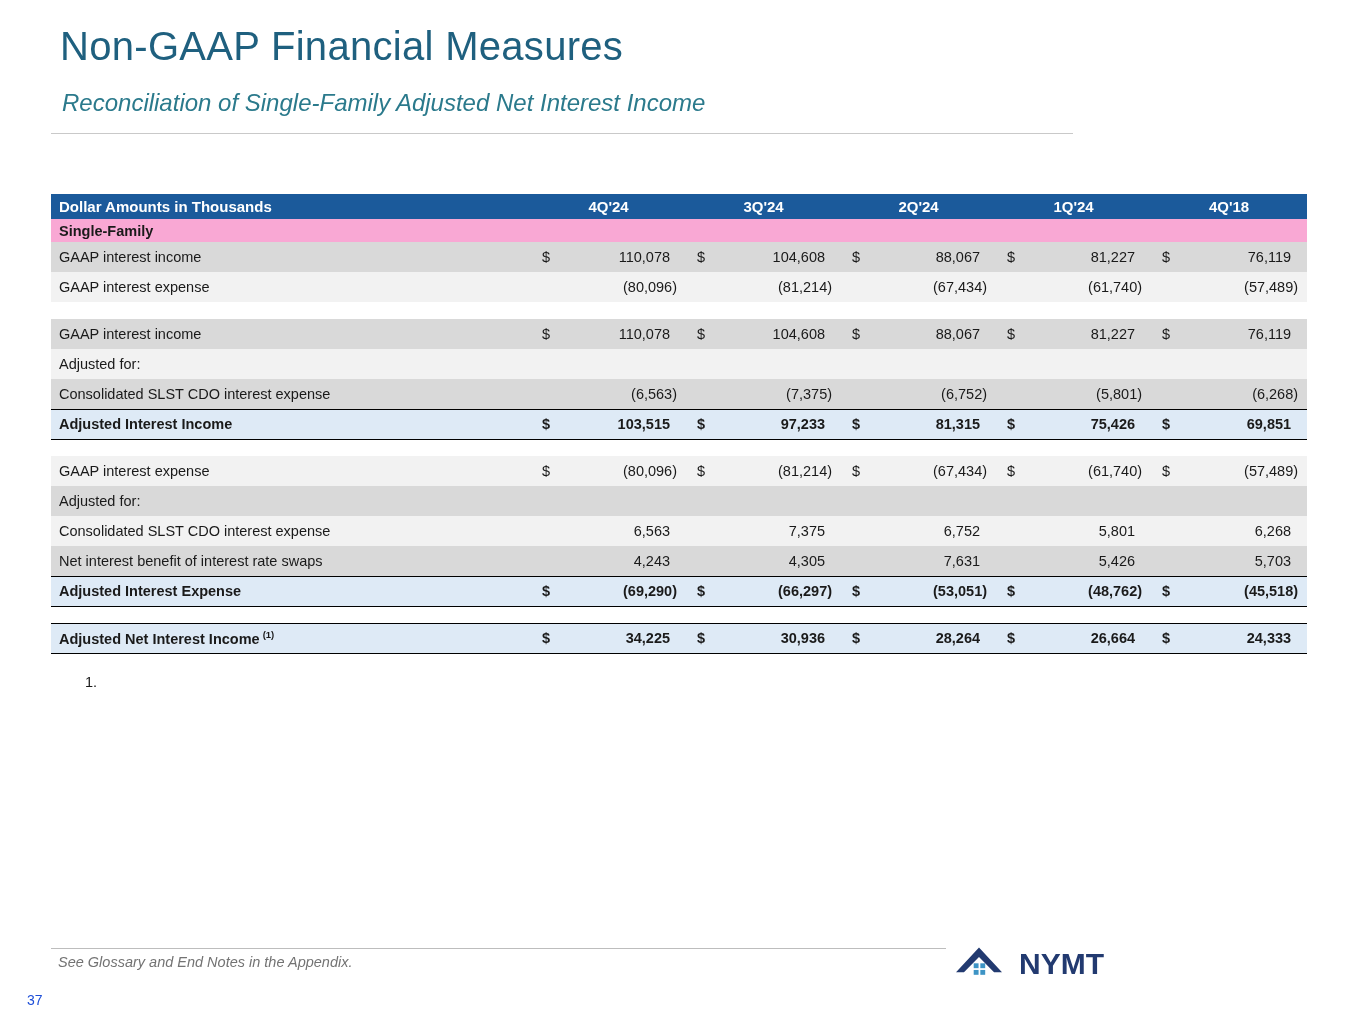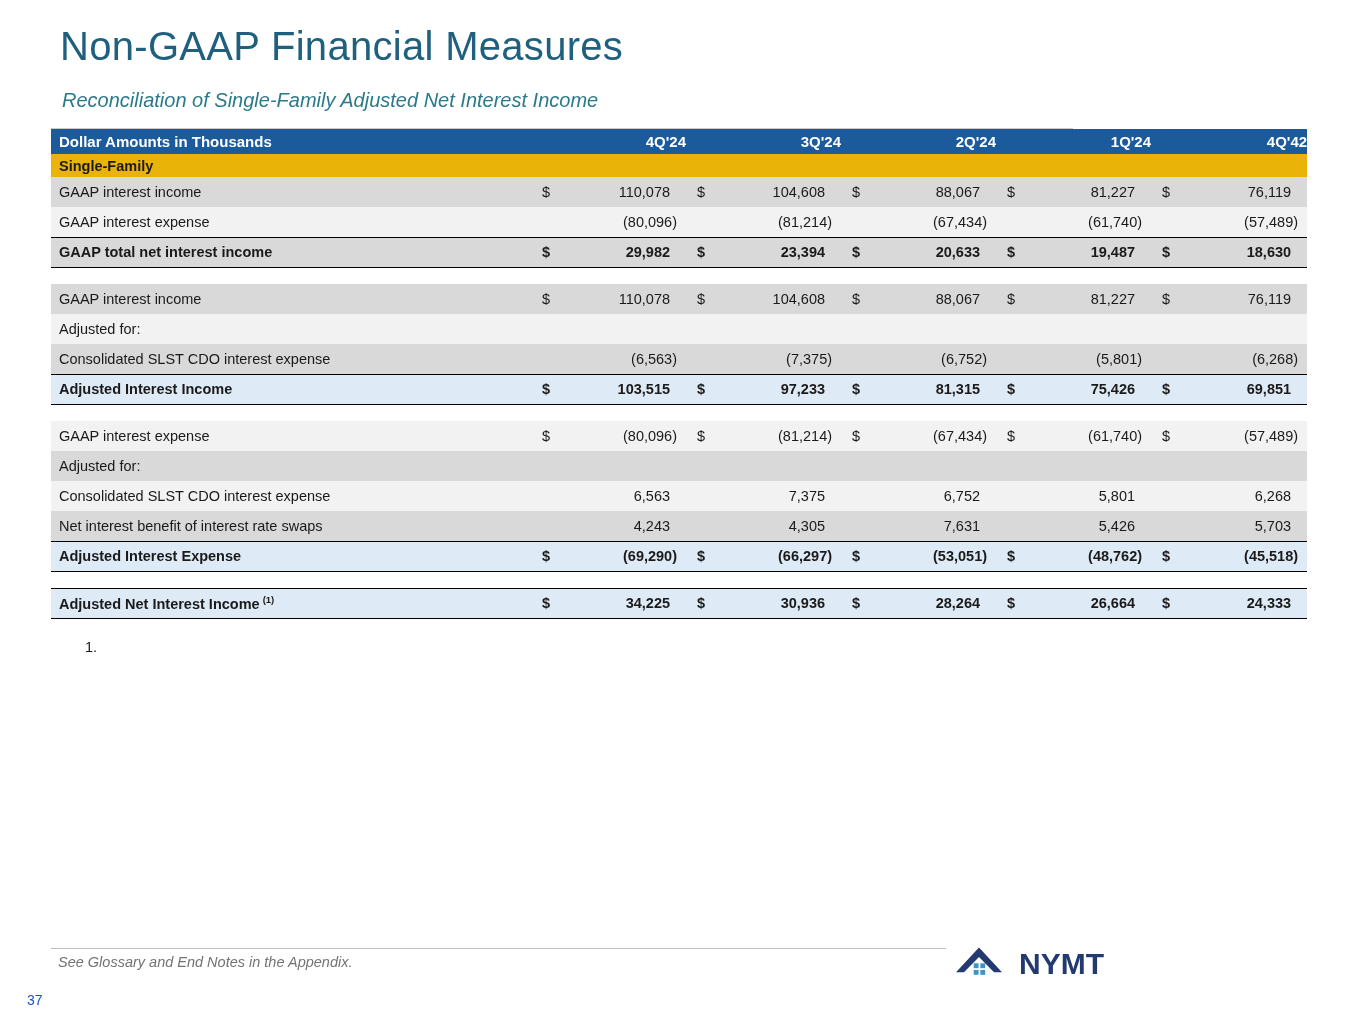--- a/index.html
+++ b/index.html
@@ -2,36 +2,36 @@
 <html style="--header-bg: #1B5A9B; --title-color: #1F607F; --subtitle-color: #2B7A8C; --row-gray: #D9D9D9; --row-light: #F2F2F2; --row-blue: #DEEAF6; --logo-navy: #223A70; --logo-accent: #3D94C5;"><head>
 <meta charset="utf-8">
 <style>
   * { margin:0; padding:0; box-sizing:border-box; }
   html, body { width:1365px; height:1024px; }
   body { background:#ffffff; font-family:"Liberation Sans", sans-serif; color:#1a1a1a; overflow:hidden; }
 
   .slide { position:relative; width:1130px; height:1024px; padding:24px 57px 0 51px; background:#fff; }
 
   .title { font-size:40px; font-weight:400; color:var(--title-color,#1F607F); margin-left:9px; letter-spacing:.3px; }
-  .subtitle { font-size:20px; font-style:italic; font-weight:400; color:var(--subtitle-color,#2B7A8C); margin-left:11px; margin-top:20px; }
+  .subtitle { font-size:24px; font-style:italic; font-weight:400; color:var(--subtitle-color,#2B7A8C); margin-left:11px; margin-top:20px; }
   .title-rule { border:none; border-top:1px solid #c9c9c9; margin-top:16px; }
 
-  table.recon { border-collapse:collapse; table-layout:fixed; width:1256px; font-size:14.5px; }
+  table.recon { border-collapse:collapse; table-layout:fixed; width:1256px; margin-top:60px; font-size:14.5px; }
   .recon thead th { background:var(--header-bg,#1B5A9B); color:#fff; font-weight:700; font-size:15px; height:25px; }
   .recon th.lh { text-align:left; padding-left:8px; }
-  .recon th.qh { text-align:right; }
+  .recon th.qh { text-align:center; }
   .recon td { height:30px; padding:2px 0; }
   .recon td.label { text-align:left; padding-left:8px; }
   .recon td.dollar { text-align:left; padding-left:11px; }
   .recon td.value { text-align:right; padding-right:9px; }
   .recon td.value.pos { padding-right:16px; }
   tr.bg-gray  td { background:var(--row-gray,#D9D9D9); }
   tr.bg-light td { background:var(--row-light,#F2F2F2); }
   tr.bg-blue  td { background:var(--row-blue,#DEEAF6); }
-  tr.bg-white td { background:#eab308; }
+  tr.bg-white td { background:#f9a8d4; }
   tr.bold td { font-weight:700; }
   tr.bordered td { border-top:1.5px solid #000; border-bottom:1.5px solid #000; }
   tr.spacer td { height:17px; background:#fff; }
   tr.section td { height:23px; }
   sup.fnref { font-size:9.5px; vertical-align:super; margin-left:3px; font-weight:700; }
 
   .footnote { display:flex; gap:16px; margin-top:20px; padding-left:34px; font-size:14.5px; color:#1a1a1a; }
 
   .footer-rule { position:absolute; left:51px; right:25px; top:948px; border-top:1px solid #bdbdbd; }
   .glossary { position:absolute; left:58px; top:954px; font-size:14.5px; font-style:italic; color:#737373; }
@@ -63,21 +63,21 @@
       <col style="width:26px">
         <col style="width:130px">
     </colgroup>
     <thead>
         <tr>
           <th class="lh">Dollar Amounts in Thousands</th>
           <th class="qh" colspan="2">4Q'24</th>
           <th class="qh" colspan="2">3Q'24</th>
           <th class="qh" colspan="2">2Q'24</th>
           <th class="qh" colspan="2">1Q'24</th>
-          <th class="qh" colspan="2">4Q'42</th>
+          <th class="qh" colspan="2">4Q'18</th>
         </tr>
       </thead>
     <tbody>
         <tr class="bg-white bold section">
           <td class="label">Single-Family</td>
           <td class="dollar"></td>
           <td class="value"></td>
           <td class="dollar"></td>
           <td class="value"></td>
           <td class="dollar"></td>
@@ -105,33 +105,20 @@
           <td class="dollar"></td>
           <td class="value">(80,096)</td>
           <td class="dollar"></td>
           <td class="value">(81,214)</td>
           <td class="dollar"></td>
           <td class="value">(67,434)</td>
           <td class="dollar"></td>
           <td class="value">(61,740)</td>
           <td class="dollar"></td>
           <td class="value">(57,489)</td>
-        </tr>
-        <tr class="bg-gray bold bordered">
-          <td class="label">GAAP total net interest income</td>
-          <td class="dollar">$</td>
-          <td class="value pos">29,982</td>
-          <td class="dollar">$</td>
-          <td class="value pos">23,394</td>
-          <td class="dollar">$</td>
-          <td class="value pos">20,633</td>
-          <td class="dollar">$</td>
-          <td class="value pos">19,487</td>
-          <td class="dollar">$</td>
-          <td class="value pos">18,630</td>
         </tr>
         <tr class="spacer">
           <td colspan="11"></td>
         </tr>
         <tr class="bg-gray">
           <td class="label">GAAP interest income</td>
           <td class="dollar">$</td>
           <td class="value pos">110,078</td>
           <td class="dollar">$</td>
           <td class="value pos">104,608</td>

